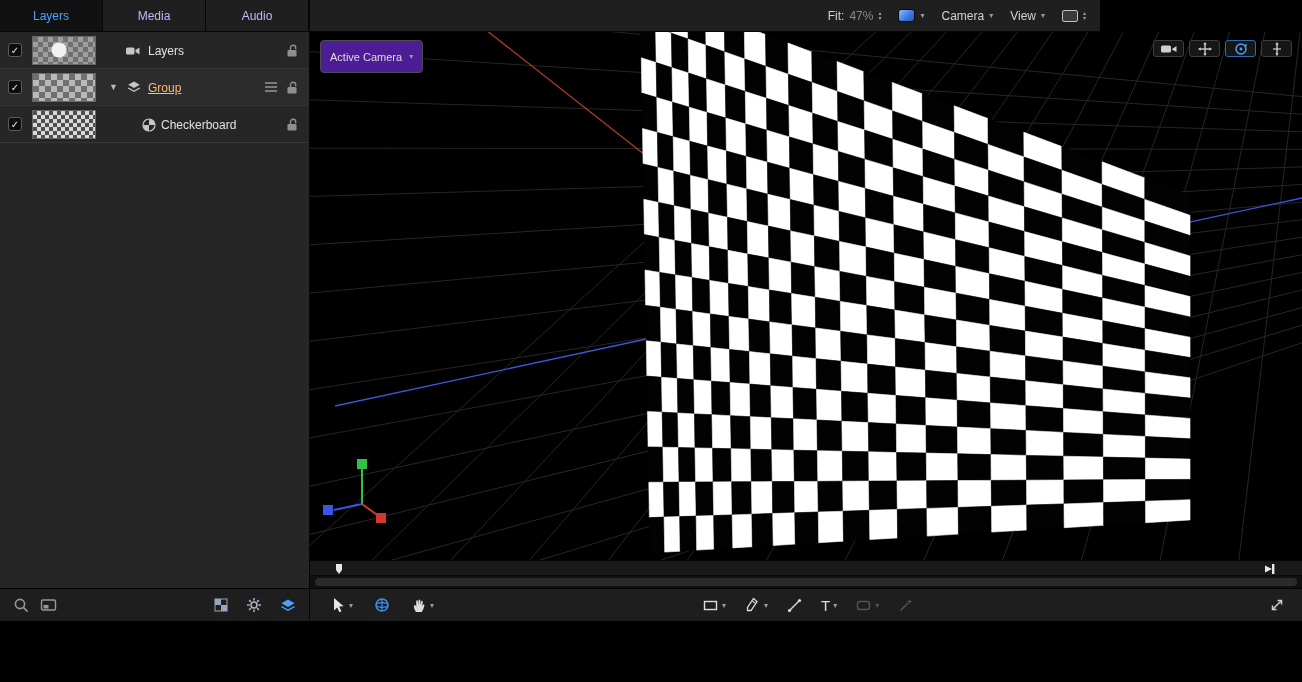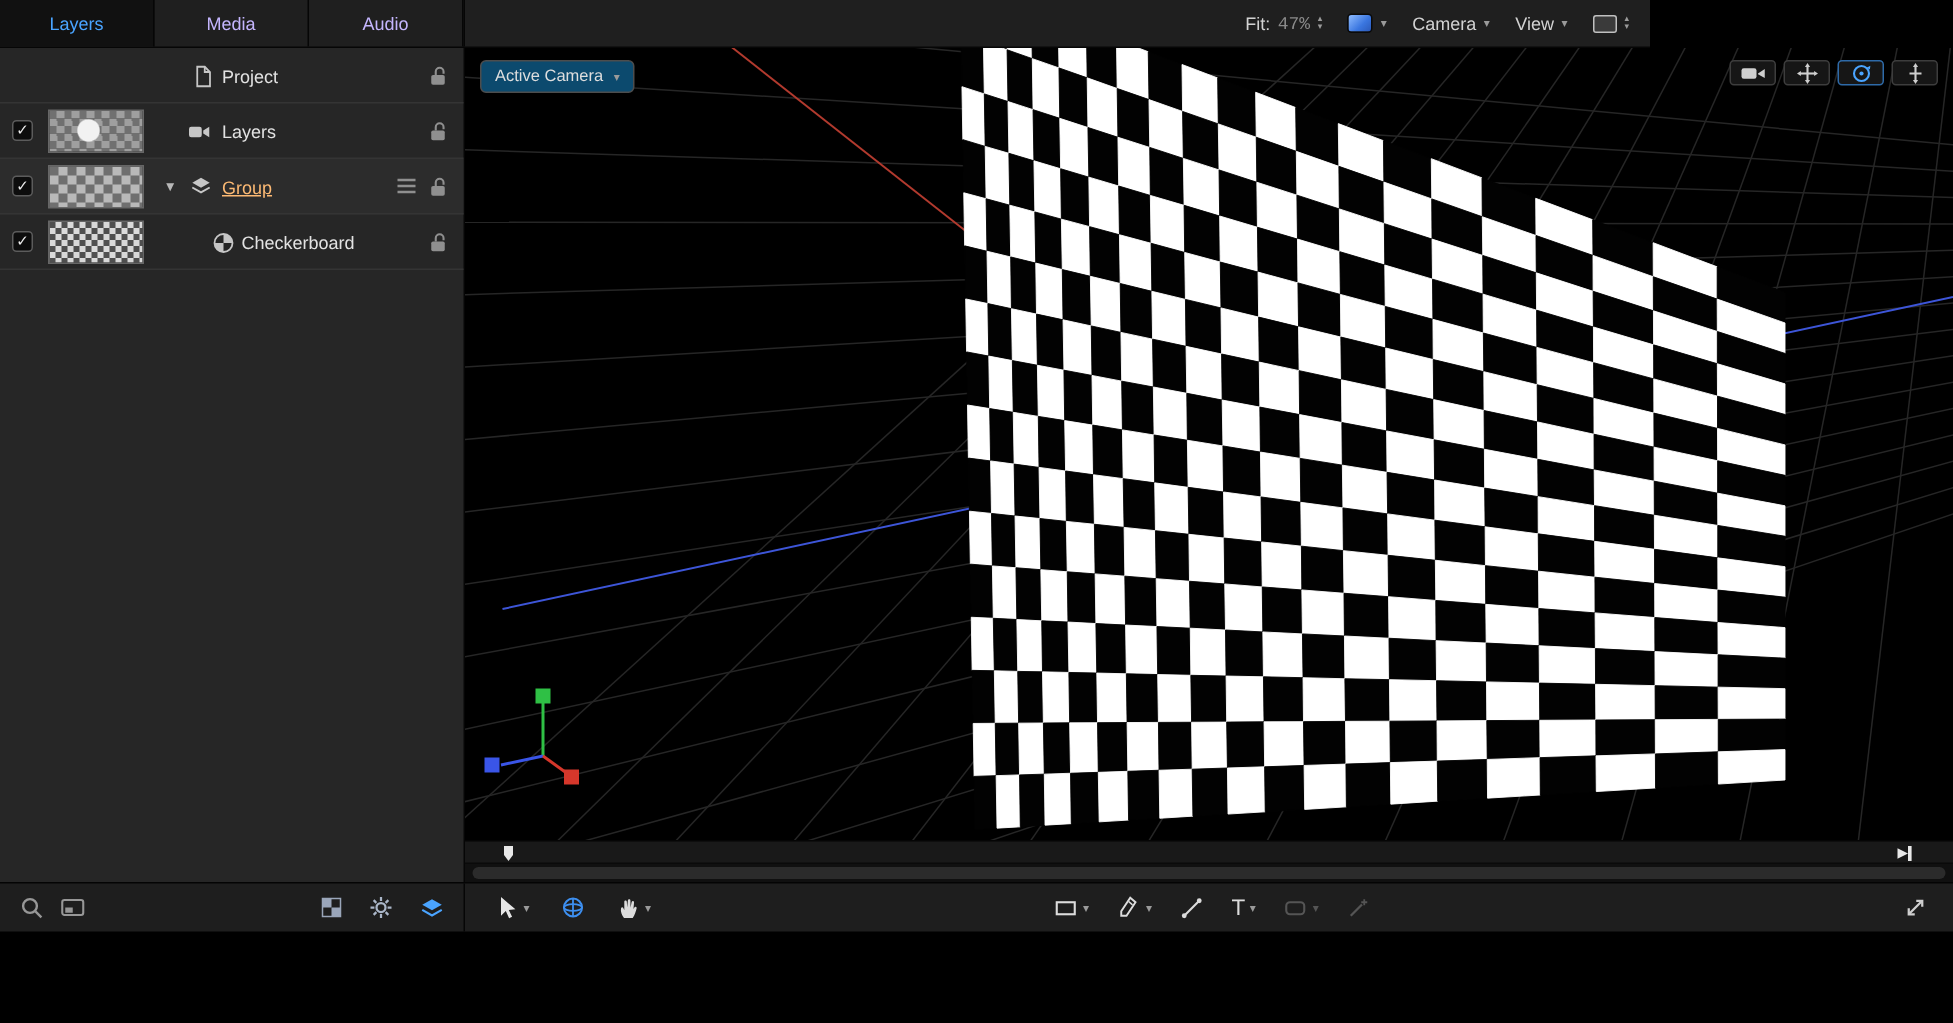--- a/index.html
+++ b/index.html
@@ -10,21 +10,21 @@
   
   .topbar { position:absolute; left:0; top:0; width:1100px; height:32px;
             background:#1f1f1f; border-bottom:1px solid #060606; display:flex; }
   .tabs { width:310px; display:flex; border-right:1px solid #060606; }
   .tab { flex:1; display:flex; align-items:center; justify-content:center;
          font-size:12px; color:#c4b5fd; border-right:1px solid #060606; cursor:default; }
   .tab.active { background:#111; color:#4aa4ff; }
   .topbar-right { margin-left:auto; display:flex; gap:17px;
                   padding-right:14px; font-size:12px; color:#d2d2d2; }
   .tb-item { display:flex; align-items:center; gap:5px; }
-  .dim { color:#8a8a8a;font-family:Liberation Mono, monospace; }
+  .dim { color:#8a8a8a; }
   .chev { font-size:8px; color:#9a9a9a; }
   .stepper { display:flex; flex-direction:column; font-size:6px; line-height:5px; color:#9a9a9a; }
   .colorwell { width:17px; height:13px; border-radius:3px; border:1px solid #0a0a0a;
                background:linear-gradient(135deg,#8fbcff 0%,#3a76e0 60%,#2b59b8 100%); }
   .pane-ic { width:16px; height:12px; border:1px solid #c0c0c0; border-radius:2px; background:#3a3a3a; }
 
   
   .sidebar { position:absolute; left:0; top:32px; width:310px; height:556px;
              background:#262626; border-right:1px solid #060606; }
   .row { position:relative; height:37px; border-bottom:1px solid #343434; }
@@ -42,22 +42,22 @@
   .disc { position:absolute; left:109px; top:13px; font-size:9px; color:#b8b8b8; }
   .ricon { position:absolute; top:11px; }
   .rlabel { position:absolute; top:12px; font-size:12px; color:#e2e2e2; }
   .rlabel.sel { color:#fdba74; text-decoration:underline; }
   .lock { position:absolute; left:284px; top:11px; }
   .extra { position:absolute; left:264px; top:12px; }
 
   
   .viewport { position:absolute; left:310px; top:32px; width:992px; height:528px;
               background:#000; overflow:hidden; }
-  .active-camera { position:absolute; left:10px; top:8px; height:22px; padding:0 9px;
-                   background:#0c4a6e; border:1px solid #4d4d4d; border-radius:4px;
+  .active-camera { position:absolute; left:10px; top:8px; height:33px; padding:0 9px;
+                   background:#4c1d95; border:1px solid #4d4d4d; border-radius:4px;
                    color:#dedede; font-size:11px; display:flex; align-items:center; gap:7px; }
   .cam-controls { position:absolute; right:10px; top:8px; display:flex; gap:5px; }
   .cam-btn { width:31px; height:17px; background:#161616; border:1px solid #3d3d3d;
              border-radius:3px; display:flex; align-items:center; justify-content:center; }
   .cam-btn.active { border-color:#2e6aa8; }
 
   
   .timeline { position:absolute; left:310px; top:560px; width:992px; height:28px;
               background:#191919; border-top:1px solid #050505; }
   .tl-ruler { position:relative; height:15px; border-bottom:1px solid #0a0a0a; }
@@ -119,31 +119,20 @@
         <span class="stepper">
           <span>▴</span>
             <span>▾</span>
         </span>
       </div>
     </div>
   </div>
 
   <div class="sidebar">
 
-    <div class="row">
-      <svg class="ricon" style="left:127px" width="16" height="16">
-        <path d="M4.5,1.5 h5 l3.5,3.5 v9.5 h-8.5 z" fill="none" stroke="#c6c6c6" stroke-width="1.2"></path>
-        <path d="M9.5,1.5 v3.5 h3.5" fill="none" stroke="#c6c6c6" stroke-width="1.2"></path>
-      </svg>
-      <span class="rlabel" style="left:148px">Project</span>
-      <svg class="lock" width="16" height="15">
-        <path d="M6.5,7 V4.8 a2.6,2.6 0 0 1 5.2,0 V6.2" fill="none" stroke="#8f8f8f" stroke-width="1.4"></path>
-        <rect x="3.5" y="7" width="9" height="6.5" rx="1.2" fill="#8f8f8f"></rect>
-      </svg>
-    </div>
 
     <div class="row">
       <span class="chk">✓</span>
       <div class="thumb cam"></div>
       <svg class="ricon" style="left:125px" width="16" height="16">
         <rect x="1" y="4.5" width="8.5" height="7" rx="1.5" fill="#c6c6c6"></rect>
         <polygon points="10.5,7 14.5,4.5 14.5,11.5 10.5,9" fill="#c6c6c6"></polygon>
       </svg>
       <span class="rlabel" style="left:148px">Layers</span>
       <svg class="lock" width="16" height="15">

